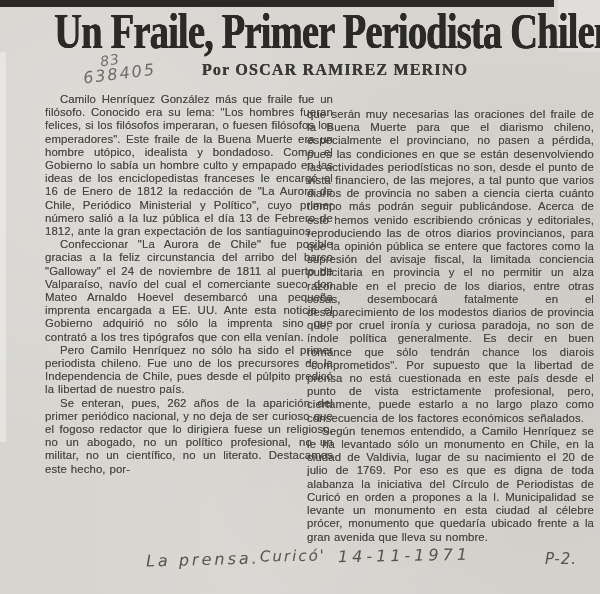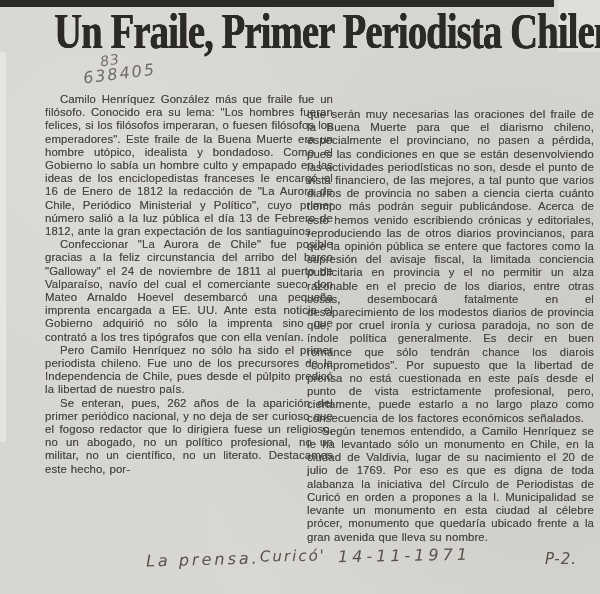--- a/index.html
+++ b/index.html
@@ -96,20 +96,21 @@
 <body>
 
 <div class="page">
 
   <div class="top-strip"></div>
   <div class="edge-left"></div>
   <div class="corner-tr"></div>
 
   <h1 class="headline">Un Fraile, Primer Periodista Chileno</h1>
 
+  <div class="byline">Por OSCAR RAMIREZ MERINO</div>
 
   <div class="hw hw-pencil hw-num1">83</div>
   <div class="hw hw-pencil hw-num2">638405</div>
 
   <div class="col col-left">
     <p class="indent">Camilo Henríquez González más que fraile fue un filósofo. Conocido era su lema: "Los hombres fueran felices, si los filósofos imperaran, o fuesen filósofos los emperadores". Este fraile de la Buena Muerte era un hombre utópico, idealista y bondadoso. Como el Gobierno lo sabía un hombre culto y empapado en las ideas de los enciclopedistas franceses le encargó el 16 de Enero de 1812 la redacción de "La Aurora de Chile, Periódico Ministerial y Político", cuyo primer número salió a la luz pública el día 13 de Febrero de 1812, ante la gran expectación de los santiaguinos.</p>
     <p class="indent">Confeccionar "La Aurora de Chile" fue posible gracias a la feliz circunstancia del arribo del barco "Galloway" el 24 de noviembre de 1811 al puerto de Valparaíso, navío del cual el comerciante sueco don Mateo Arnaldo Hoevel desembarcó una pequeña imprenta encargada a EE. UU. Ante esta noticia el Gobierno adquirió no sólo la imprenta sino que contrató a los tres tipógrafos que con ella venían.</p>
     <p class="indent">Pero Camilo Henríquez no sólo ha sido el primer periodista chileno. Fue uno de los precursores de la Independencia de Chile, pues desde el púlpito predicó la libertad de nuestro país.</p>
     <p class="indent">Se enteran, pues, 262 años de la aparición del primer periódico nacional, y no deja de ser curioso que el fogoso redactor que lo dirigiera fuese un religioso, no un abogado, no un político profesional, no un militar, no un científico, no un literato. Destacamos este hecho, por-</p>
   </div>

